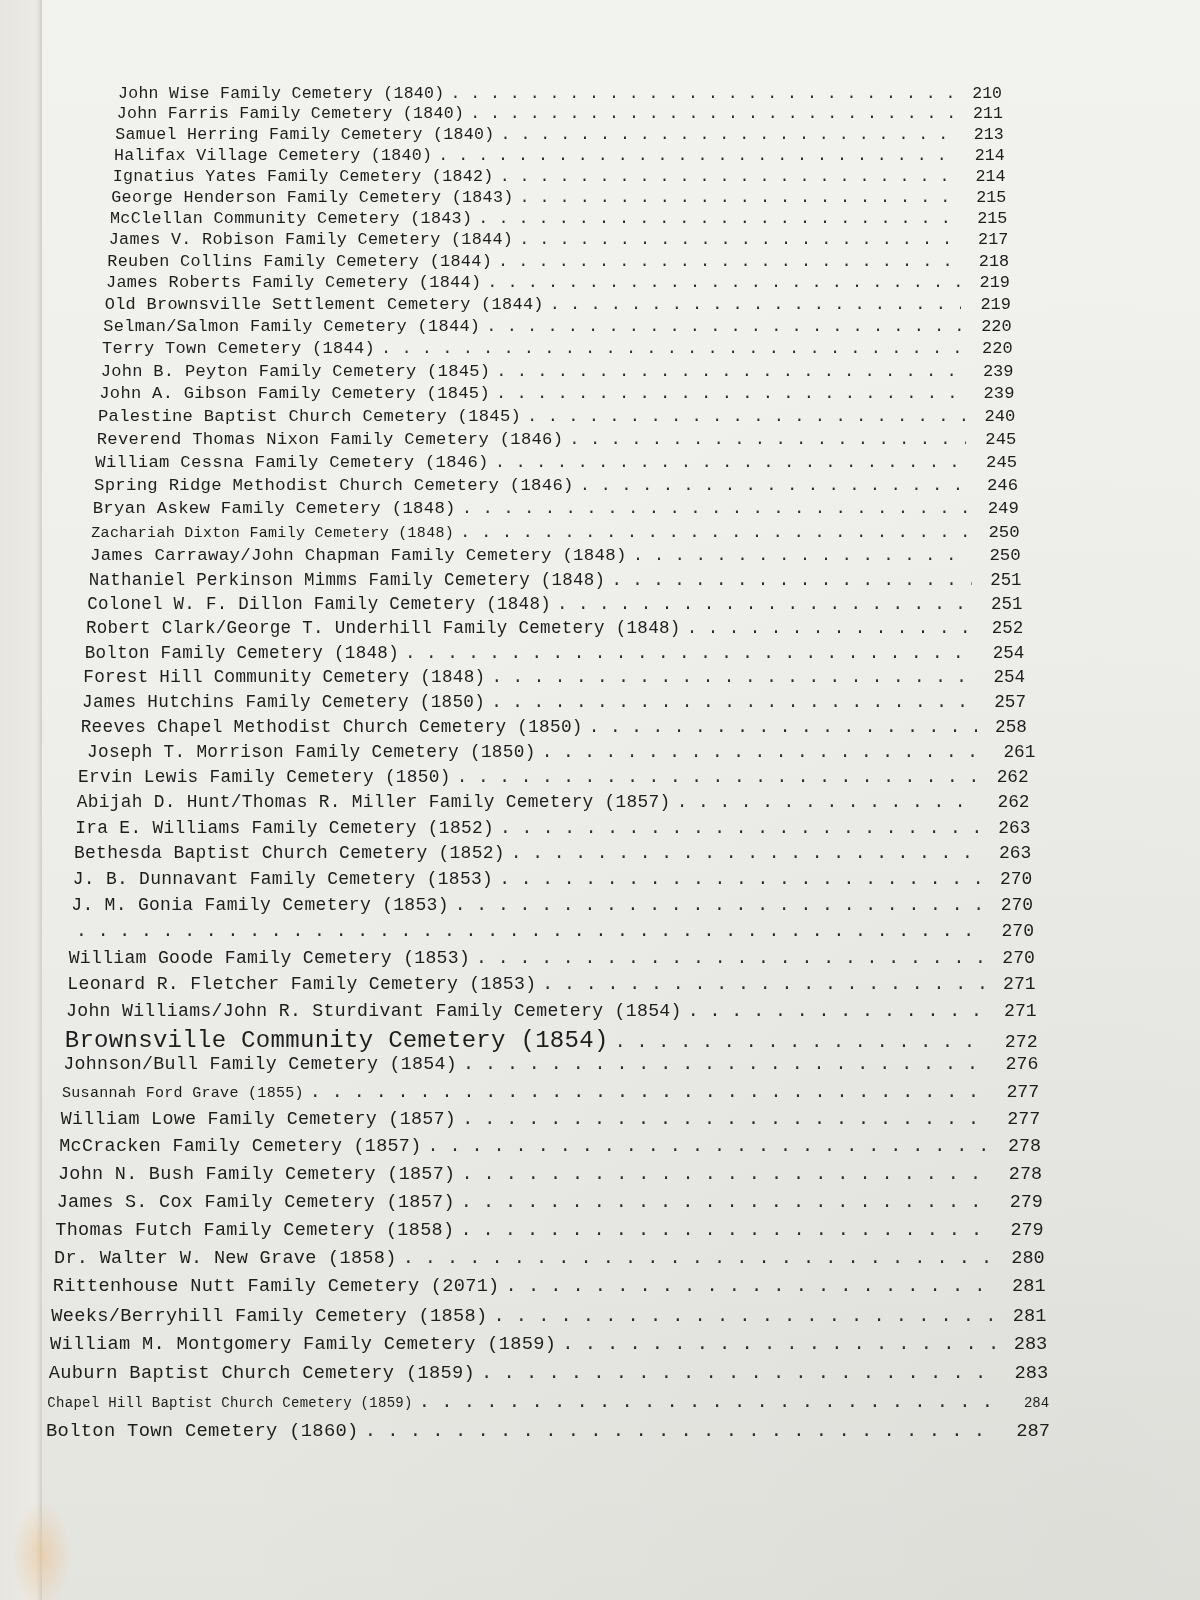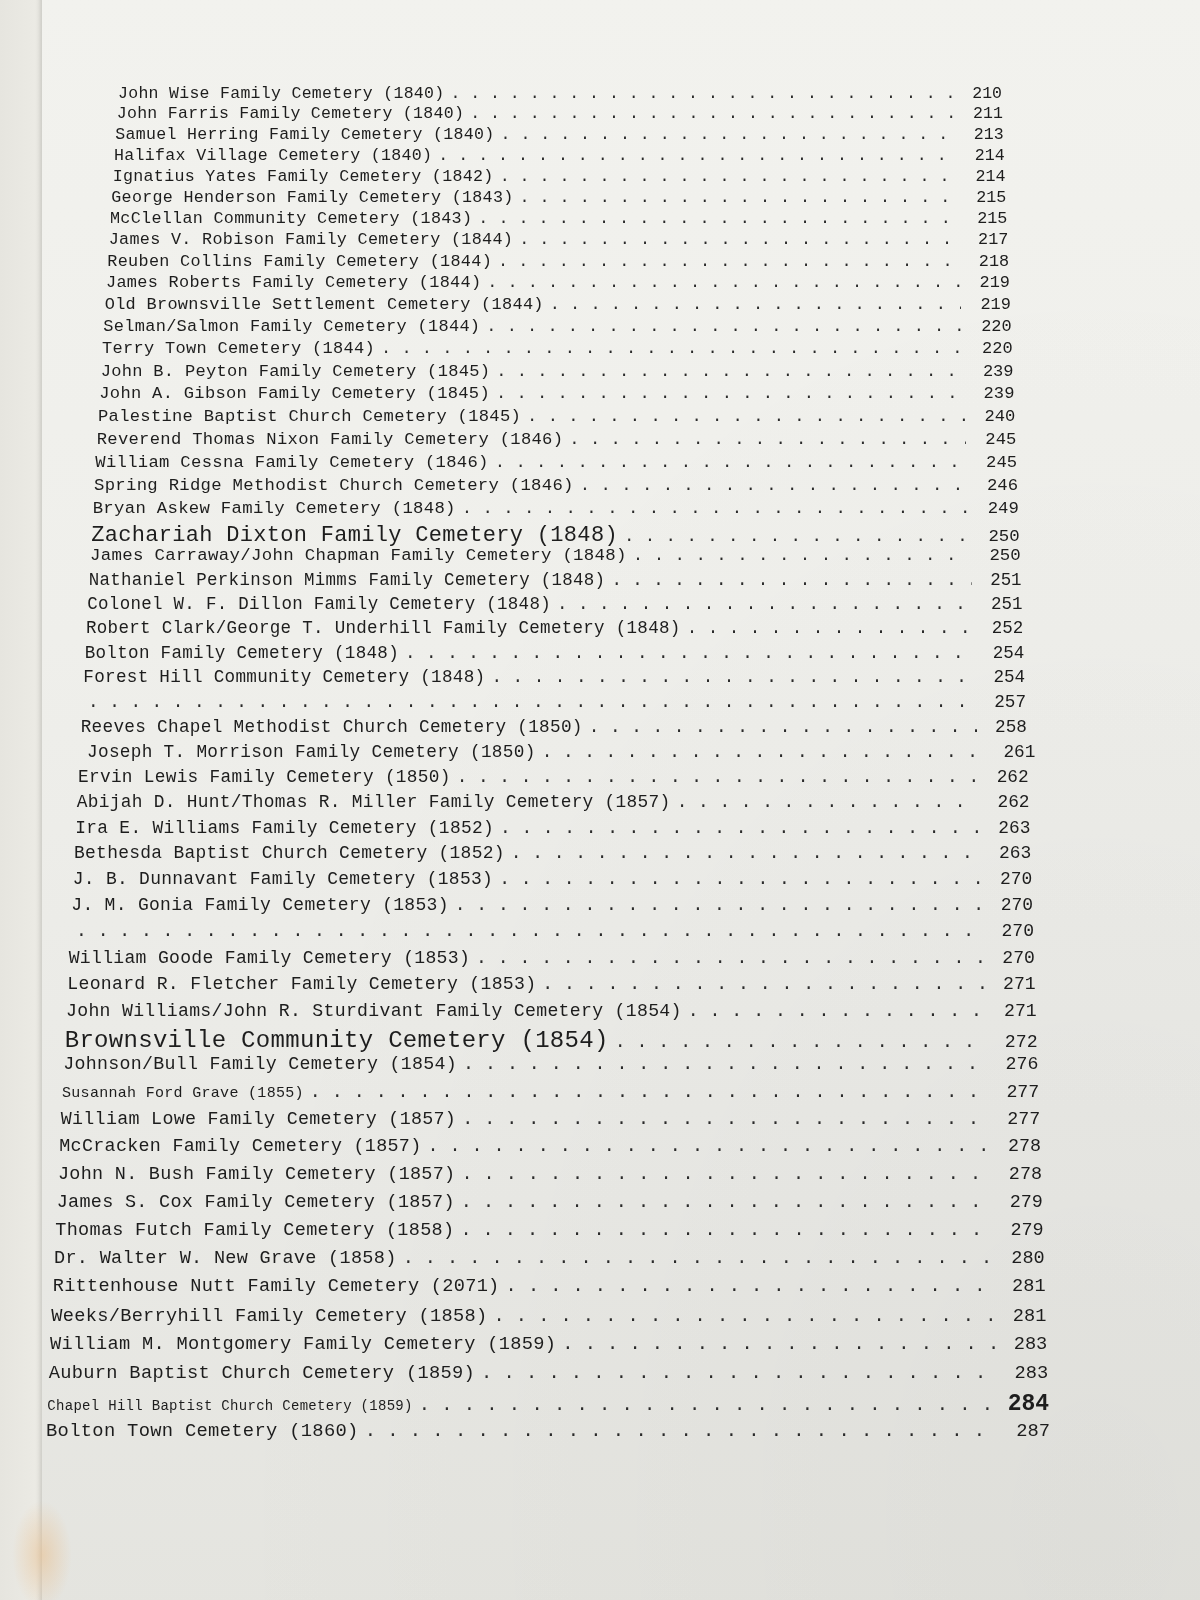--- a/index.html
+++ b/index.html
@@ -175,21 +175,21 @@
     <span class="toc-title" style="font-size: 17.27px;">Spring Ridge Methodist Church Cemetery (1846)</span>
     <span class="toc-leader" style="font-size: 17.27px;"> . . . . . . . . . . . . . . . . . . . . . . . . . . . . . . . . . . . . . . . . . . . . .</span>
     <span class="toc-page" style="font-size: 17.27px;">246</span>
   </div>
     <div class="toc-row" style="top: 499.2px; left: 92.7px; width: 926.2px;">
     <span class="toc-title" style="font-size: 17.31px;">Bryan Askew Family Cemetery (1848)</span>
     <span class="toc-leader" style="font-size: 17.31px;"> . . . . . . . . . . . . . . . . . . . . . . . . . . . . . . . . . . . . . . . . . . . . .</span>
     <span class="toc-page" style="font-size: 17.31px;">249</span>
   </div>
     <div class="toc-row" style="top: 522.7px; left: 91.3px; width: 928.4px;">
-    <span class="toc-title" style="font-size: 22px; text-align: center;">Zachariah Dixton Family Cemetery (1848)</span>
+    <span class="toc-title" style="font-size: 15px; text-align: center;">Zachariah Dixton Family Cemetery (1848)</span>
     <span class="toc-leader" style="font-size: 17.36px;"> . . . . . . . . . . . . . . . . . . . . . . . . . . . . . . . . . . . . . . . . . . . . .</span>
     <span class="toc-page" style="font-size: 17.36px;">250</span>
   </div>
     <div class="toc-row" style="top: 546.4px; left: 90px; width: 930.7px;">
     <span class="toc-title" style="font-size: 17.4px;">James Carraway/John Chapman Family Cemetery (1848)</span>
     <span class="toc-leader" style="font-size: 17.4px;"> . . . . . . . . . . . . . . . . . . . . . . . . . . . . . . . . . . . . . . . . . . . . .</span>
     <span class="toc-page" style="font-size: 17.4px;">250</span>
   </div>
     <div class="toc-row" style="top: 570.2px; left: 88.7px; width: 932.9px; justify-content: center;">
     <span class="toc-title" style="font-size: 17.44px;">Nathaniel Perkinson Mimms Family Cemetery (1848)</span>
@@ -210,20 +210,21 @@
     <span class="toc-title" style="font-size: 17.57px;">Bolton Family Cemetery (1848)</span>
     <span class="toc-leader" style="font-size: 17.57px;"> . . . . . . . . . . . . . . . . . . . . . . . . . . . . . . . . . . . . . . . . . . . . .</span>
     <span class="toc-page" style="font-size: 17.57px;">254</span>
   </div>
     <div class="toc-row" style="top: 667.2px; left: 83.3px; width: 941.8px;">
     <span class="toc-title" style="font-size: 17.61px;">Forest Hill Community Cemetery (1848)</span>
     <span class="toc-leader" style="font-size: 17.61px;"> . . . . . . . . . . . . . . . . . . . . . . . . . . . . . . . . . . . . . . . . . . . . .</span>
     <span class="toc-page" style="font-size: 17.61px;">254</span>
   </div>
     <div class="toc-row" style="top: 691.9px; left: 82px; width: 944px;">
+    <span class="toc-title" style="font-size: 17.66px;">James Hutchins Family Cemetery (1850)</span>
     <span class="toc-leader" style="font-size: 17.66px;"> . . . . . . . . . . . . . . . . . . . . . . . . . . . . . . . . . . . . . . . . . . . . .</span>
     <span class="toc-page" style="font-size: 17.66px;">257</span>
   </div>
     <div class="toc-row" style="top: 716.7px; left: 80.7px; width: 946.2px;">
     <span class="toc-title" style="font-size: 17.7px;">Reeves Chapel Methodist Church Cemetery (1850)</span>
     <span class="toc-leader" style="font-size: 17.7px;"> . . . . . . . . . . . . . . . . . . . . . . . . . . . . . . . . . . . . . . . . . . . . .</span>
     <span class="toc-page" style="font-size: 17.7px;">258</span>
   </div>
     <div class="toc-row" style="top: 741.7px; left: 87px; width: 948.4px;">
     <span class="toc-title" style="font-size: 17.74px;">Joseph T. Morrison Family Cemetery (1850)</span>
@@ -340,20 +341,20 @@
     <span class="toc-page" style="font-size: 18.68px;">283</span>
   </div>
     <div class="toc-row" style="top: 1361.9px; left: 48.7px; width: 999.6px;">
     <span class="toc-title" style="font-size: 18.72px;">Auburn Baptist Church Cemetery (1859)</span>
     <span class="toc-leader" style="font-size: 18.72px;"> . . . . . . . . . . . . . . . . . . . . . . . . . . . . . . . . . . . . . . . . . . . . .</span>
     <span class="toc-page" style="font-size: 18.72px;">283</span>
   </div>
     <div class="toc-row" style="top: 1390.9px; left: 47.3px; width: 1001.8px;">
     <span class="toc-title" style="font-size: 14px;">Chapel Hill Baptist Church Cemetery (1859)</span>
     <span class="toc-leader" style="font-size: 18.77px;"> . . . . . . . . . . . . . . . . . . . . . . . . . . . . . . . . . . . . . . . . . . . . .</span>
-    <span class="toc-page" style="font-size: 23px; font-weight: bold;">284</span>
+    <span class="toc-page" style="font-size: 14px;">284</span>
   </div>
     <div class="toc-row" style="top: 1420px; left: 46px; width: 1004px;">
     <span class="toc-title" style="font-size: 18.81px;">Bolton Town Cemetery (1860)</span>
     <span class="toc-leader" style="font-size: 18.81px;"> . . . . . . . . . . . . . . . . . . . . . . . . . . . . . . . . . . . . . . . . . . . . .</span>
     <span class="toc-page" style="font-size: 18.81px;">287</span>
   </div>
   </div>
 
 </body></html>

